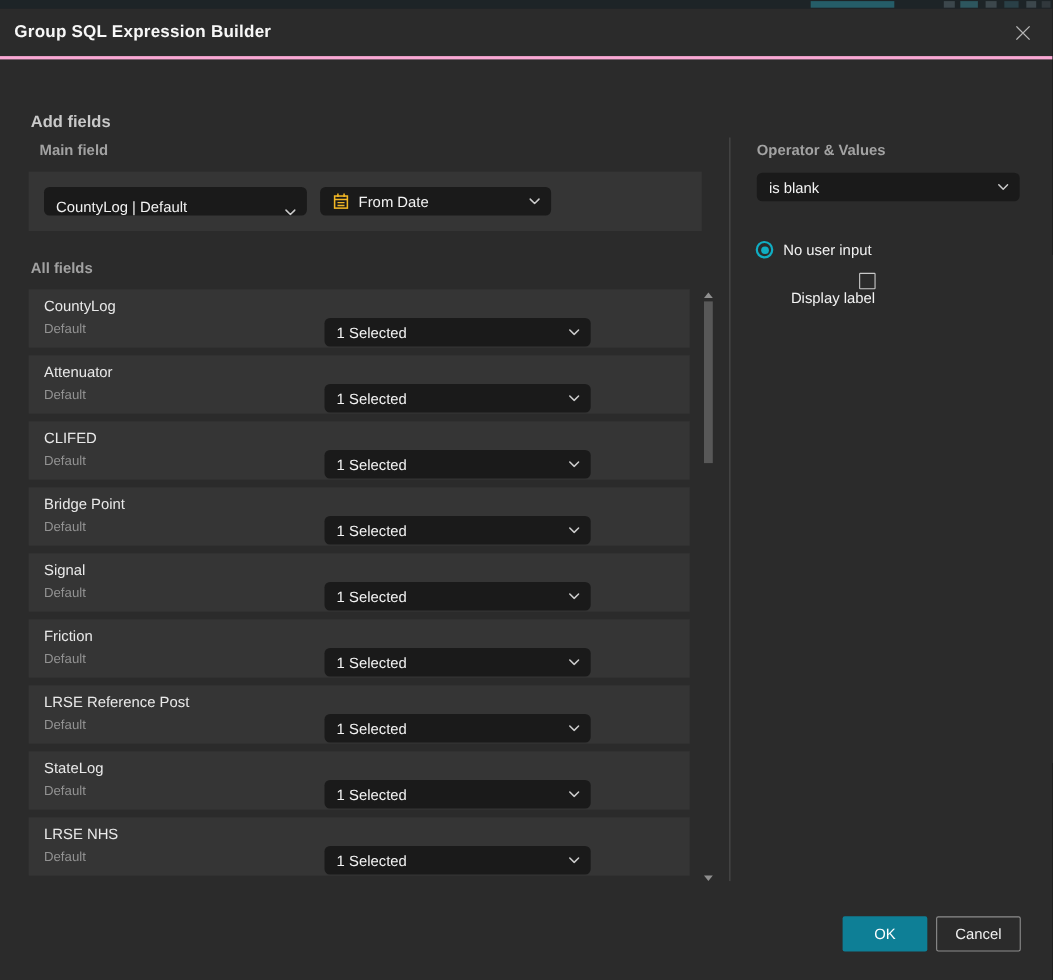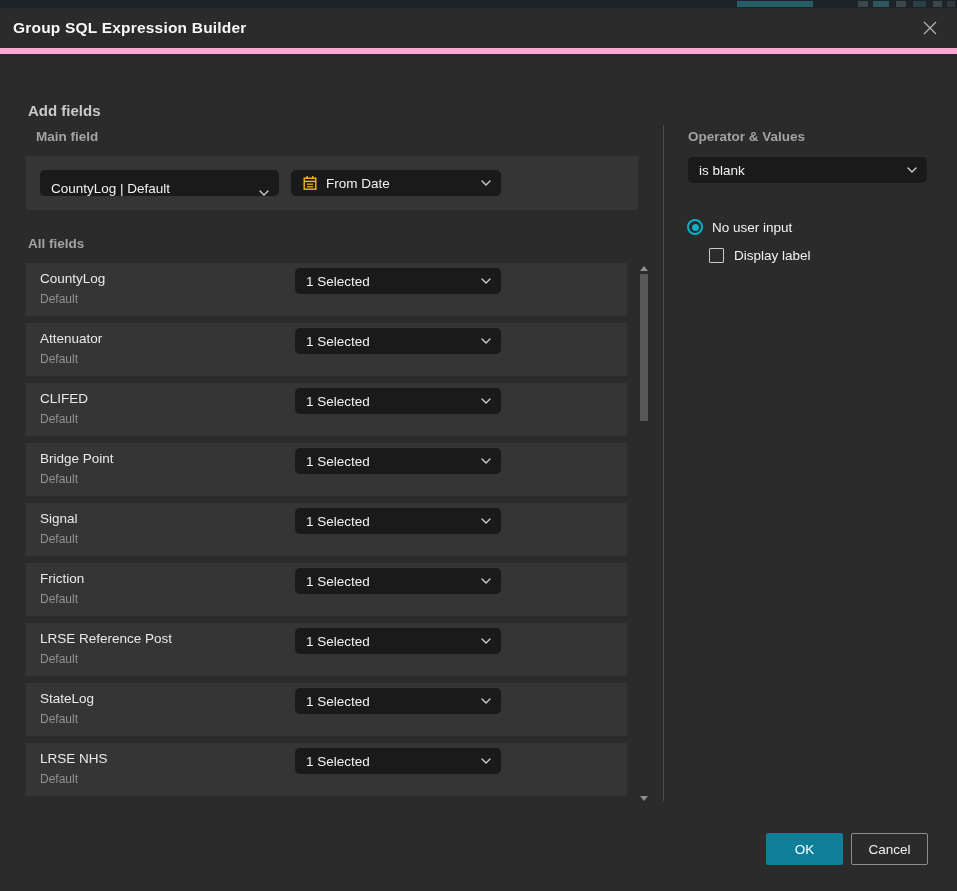--- a/index.html
+++ b/index.html
@@ -26,21 +26,21 @@
   .frag-a{left:737px;width:76px;background:#255d68;}
   .frag-b{left:858px;width:10px;background:#3c474c;}
   .frag-c{left:873px;width:16px;background:#2d565e;}
   .frag-d{left:896px;width:10px;background:#3c474c;}
   .frag-e{left:913px;width:13px;background:#2a4047;}
   .frag-f{left:933px;width:9px;background:#3c474c;}
   .frag-g{left:947px;width:8px;background:#31383c;}
 
   
   .titlebar{position:absolute;top:8px;left:0;width:957px;height:46px;background:var(--modal-bg);
-    border-bottom:6px solid #f9a8d4;display:flex;align-items:center;justify-content:space-between;
+    border-bottom:3px solid #f9a8d4;display:flex;align-items:center;justify-content:space-between;
     padding:0 17px 0 13px;gap:36px;}
   .dialog-title{font-size:15.5px;font-weight:700;color:#f7f7f7;letter-spacing:.2px;}
   .close-btn{background:none;border:none;cursor:pointer;width:20px;height:20px;display:flex;
     align-items:center;justify-content:center;padding:0;}
 
   
   .h-bright{position:absolute;left:28px;font-size:15px;font-weight:700;color:var(--txt-head);}
   .h-muted{font-size:13.5px;font-weight:700;color:var(--txt-muted);}
   #main-field-label{position:absolute;left:36px;top:129px;}
   #all-fields-label{position:absolute;left:28px;top:236px;}
@@ -57,40 +57,40 @@
     display:flex;align-items:center;padding-left:14px;}
   .dd-source{width:239px;align-items:flex-end;}
   .dd-date{width:210px;margin-left:12px;}
   .cal-icon{margin-right:8px;flex:none;display:flex;}
 
   
   .list{position:absolute;left:26px;top:263px;width:601px;}
   .row{position:relative;height:53px;background:var(--panel-bg);margin-bottom:7px;}
   .row-name{position:absolute;left:14px;top:8px;font-size:13.5px;color:#e9e9e9;text-align:right;}
   .row-sub{position:absolute;left:14px;top:29px;font-size:12px;color:var(--txt-sub);}
-  .row-dd{position:absolute;left:269px;top:5px;width:206px;}
+  .row-dd{position:absolute;left:269px;top:26px;width:242px;}
 
   
   .sb-thumb{position:absolute;left:640px;top:274px;width:8px;height:147px;background:#585858;cursor:pointer;}
   .sb-up{position:absolute;left:640px;top:266px;width:0;height:0;cursor:pointer;
     border-left:4px solid transparent;border-right:4px solid transparent;border-bottom:5px solid #8f8f8f;}
   .sb-down{position:absolute;left:640px;top:796px;width:0;height:0;cursor:pointer;
     border-left:4px solid transparent;border-right:4px solid transparent;border-top:5px solid #8f8f8f;}
 
   
   .v-divider{position:absolute;left:663px;top:125px;width:1px;height:676px;background:var(--divider);}
 
   
   .dd-operator{position:absolute;left:688px;top:157px;width:239px;}
   .radio-row{position:absolute;left:687px;top:219px;display:flex;align-items:center;cursor:pointer;}
   .radio{width:16px;height:16px;border-radius:50%;border:2px solid var(--radio-teal);
     display:flex;align-items:center;justify-content:center;flex:none;}
   .radio-dot{width:7px;height:7px;border-radius:50%;background:var(--radio-teal);}
   .radio-label{margin-left:9px;font-size:13.5px;color:var(--txt-bright);}
-  .check-row{position:absolute;left:709px;top:248px;display:flex;align-items:flex-end;cursor:pointer;}
+  .check-row{position:absolute;left:709px;top:248px;display:flex;align-items:flex-end;cursor:pointer;flex-direction:column;}
   .checkbox{width:15px;height:15px;border:1.5px solid #c9c9c9;border-radius:1px;background:transparent;flex:none;}
   .check-label{margin-left:10px;font-size:13.5px;color:var(--txt-bright);}
 
   
   .btn{position:absolute;top:833px;width:77px;height:32px;border-radius:2px;font-size:13.5px;
     font-family:"Liberation Sans",sans-serif;cursor:pointer;}
   .btn-ok{left:766px;background:var(--teal);border:none;color:#ffffff;}
   .btn-cancel{left:851px;background:transparent;border:1px solid #8d8d8d;color:#f0f0f0;}
 </style>
 </head>

